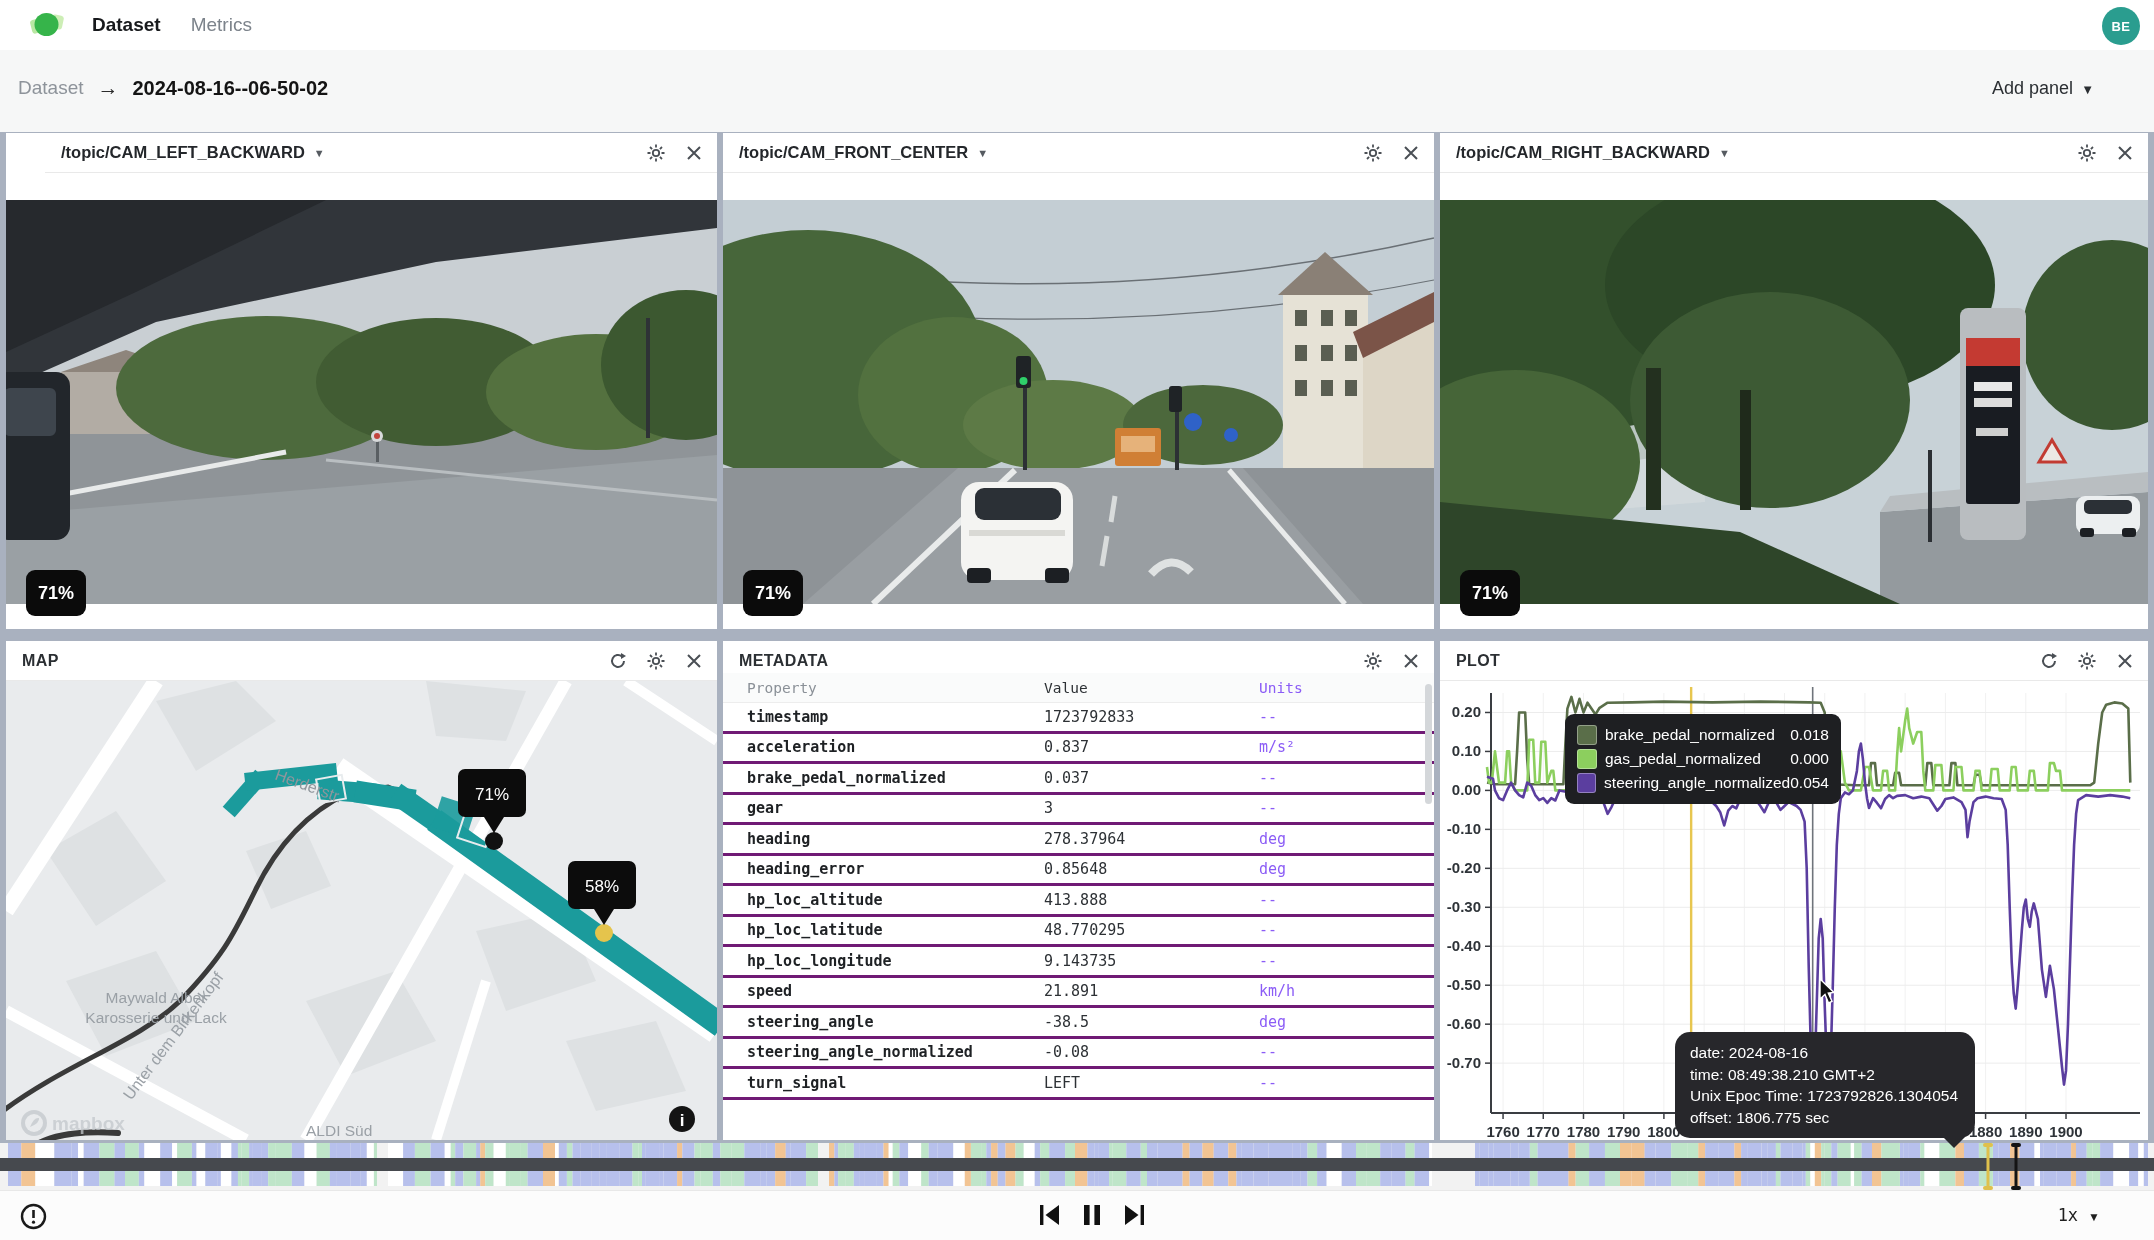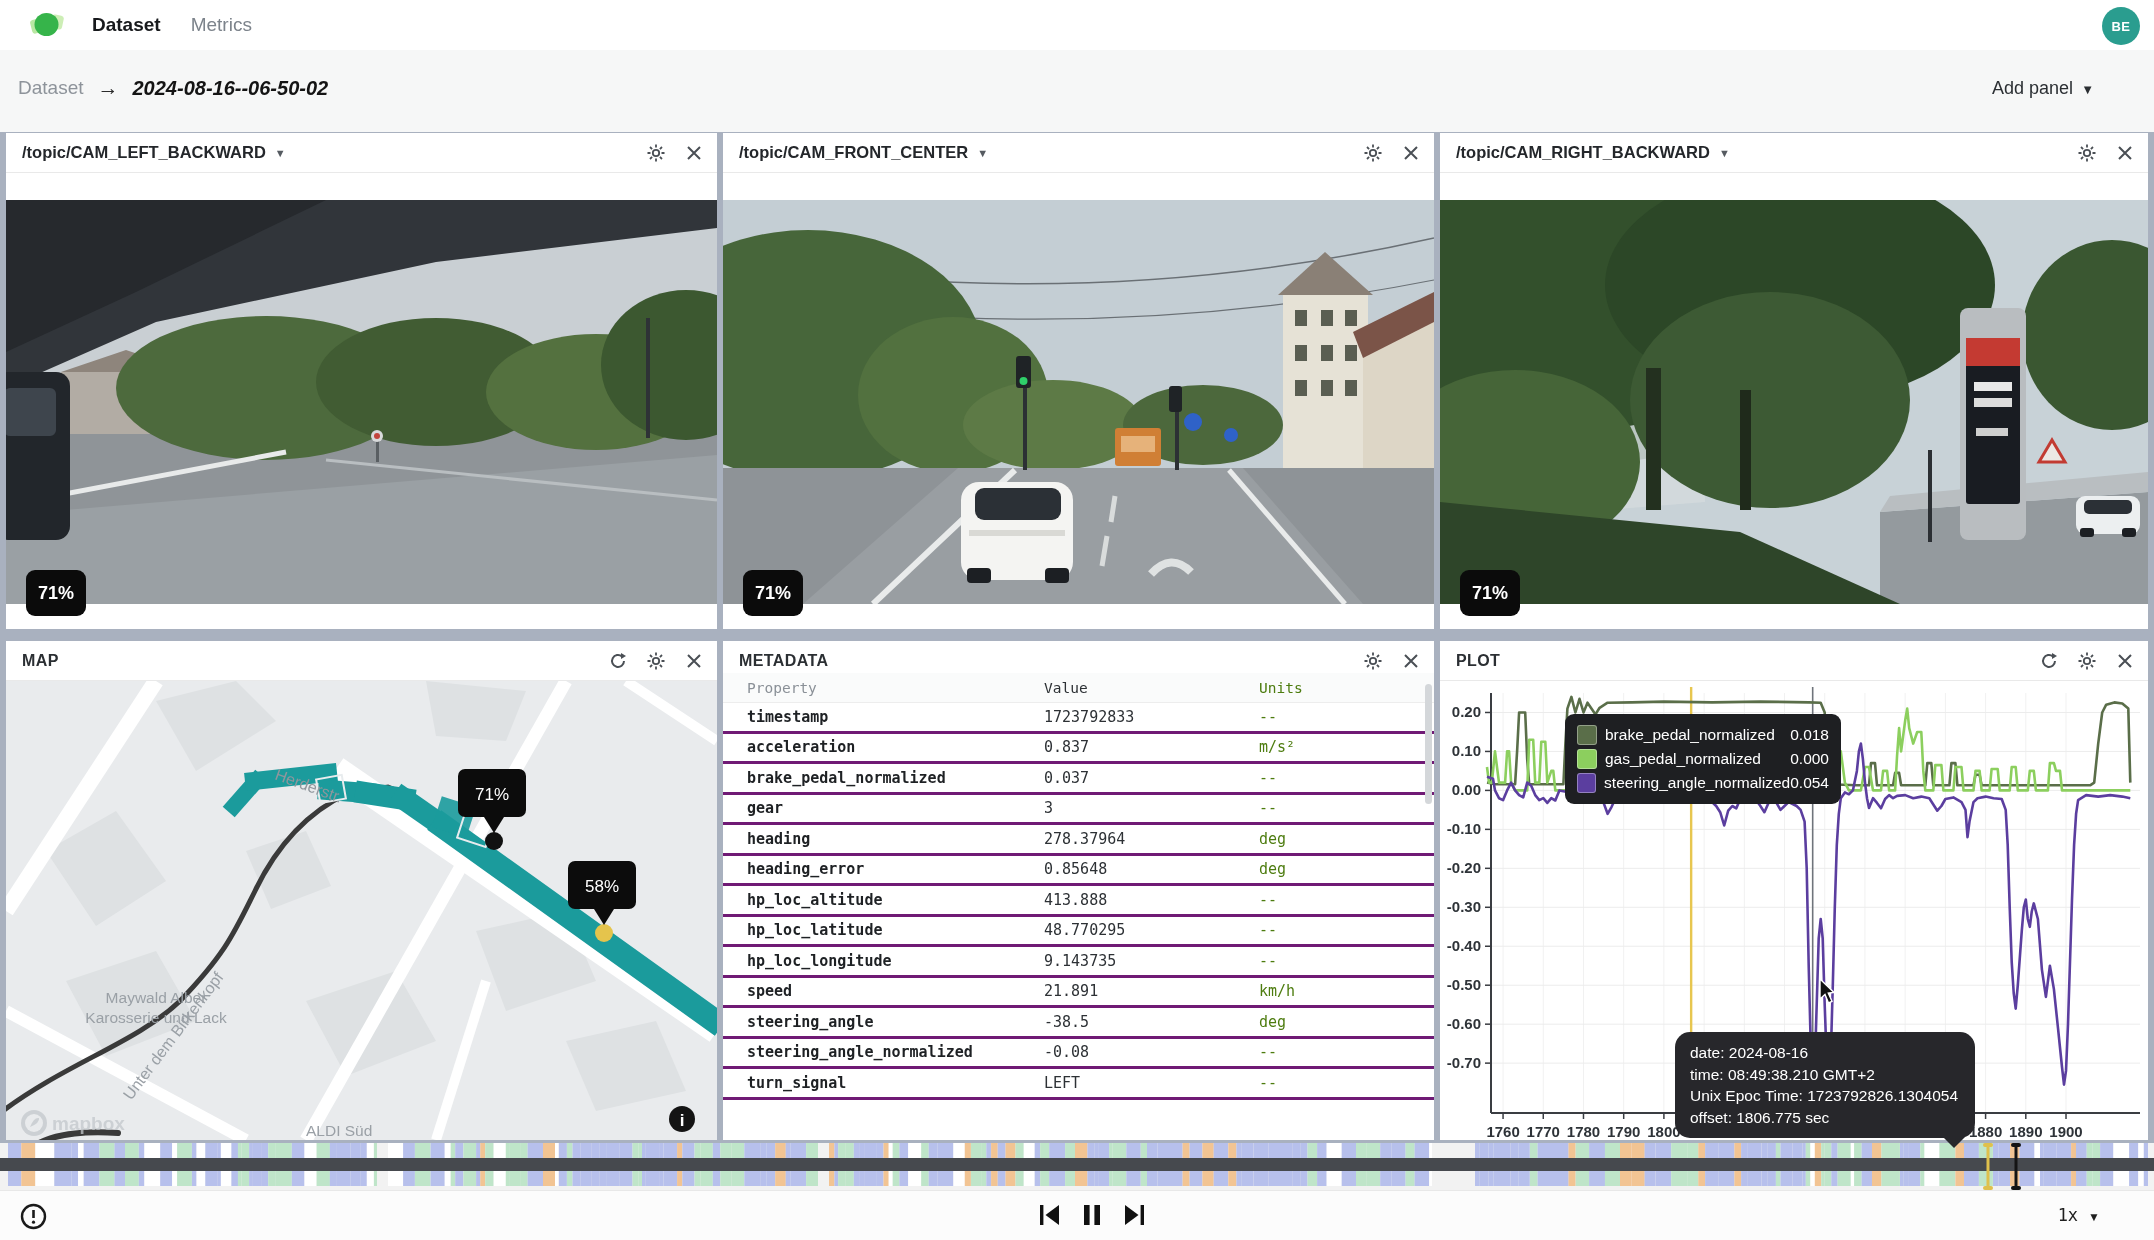--- a/index.html
+++ b/index.html
@@ -12,21 +12,21 @@
   .tabs { display:flex; gap:30px; margin-left:28px; font-size:19px; }
   .tab-active { font-weight:bold; color:#17191c; }
   .tab-idle { color:#7c838b; }
   .avatar { position:absolute; right:14px; top:7px; width:38px; height:38px; border-radius:50%; background:#2a9d8f; color:#fff; font-size:13px; font-weight:bold; display:flex; align-items:center; justify-content:center; letter-spacing:.5px; }
 
   
   .crumbbar { position:absolute; left:0; top:50px; width:2154px; height:82px; background:#f6f7f7; }
   .crumbs { position:absolute; left:18px; top:26px; display:flex; align-items:center; gap:14px; }
   .crumb-root { color:#8d939a; font-size:19px; }
   .crumb-arrow { color:#2b2b2b; font-size:21px; }
-  .crumb-cur { color:#141414; font-size:20px; font-weight:bold;font-style:italic; }
+  .crumb-cur { color:#141414; font-size:20px; font-weight:bold; }
   .addpanel { position:absolute; right:60px; top:28px; font-size:18px; color:#2b2f33; cursor:pointer; }
   .addpanel .caret { font-size:13px; margin-left:8px; color:#2b2f33; }
 
   
   .stage { position:absolute; left:0; top:132px; width:2154px; height:1011px; background:#a9b1bf; }
   .panel { position:absolute; background:#fff; }
   .phead { position:relative; height:40px; background:#fff; border-bottom:1px solid #e9e9e9; display:flex; align-items:center; }
   .ptitle { margin-left:16px; font-size:16px; font-weight:bold; color:#2b2f33; letter-spacing:.4px; }
   .ptopic { margin-left:16px; font-size:16.5px; font-weight:bold; color:#24272b; }
   .caret-sm { font-size:11px; color:#565b61; margin-left:9px; }
@@ -35,21 +35,21 @@
 
   .cam-img { position:absolute; left:0; top:67px; width:100%; height:404px; overflow:hidden; }
   .badge { position:absolute; left:20px; top:437px; width:60px; height:46px; background:#0b0b0b; border-radius:9px; color:#fff; font-size:18px; font-weight:bold; display:flex; align-items:center; justify-content:center; z-index:5; }
 
   
   .mtable { position:absolute; left:0; top:32px; width:100%; height:458px; font-family:"DejaVu Sans Mono",monospace; }
   .mhead { display:flex; height:30px; align-items:center; color:#8a9097; font-size:14.5px; background:#fafbfb; border-bottom:1px solid #ededed; }
   .mrow { display:flex; height:30.5px; align-items:center; border-bottom:3px solid #701a75; font-size:15px; }
   .c1 { width:321px; padding-left:24px; font-weight:bold; color:#1e2124; }
   .c2 { width:215px; color:#2d3135; }
-  .c3 { width:140px; color:#4d7c0f; }
+  .c3 { width:140px; color:#8b5cf6; }
   .mhead .c1 { font-weight:normal; color:#8a9097; }
   .mscroll { position:absolute; right:2px; top:43px; width:7px; height:120px; background:#d4d7da; border-radius:4px; }
 
   
   .legendbox { position:absolute; left:125px; top:73px; width:276px; background:#1e1f22; border-radius:9px; padding:9px 12px; z-index:6; }
   .lrow { display:flex; align-items:center; height:24px; color:#fff; font-size:15.5px; }
   .lswatch { width:20px; height:20px; border-radius:3px; margin-right:8px; border:1px solid rgba(255,255,255,.35); }
   .lname { flex:1; }
   .lval { text-align:right; }
   .ttbox { position:absolute; left:235px; top:391px; width:300px; background:#27272b; border-radius:15px; padding:10px 15px; z-index:7; color:#fff; font-size:15.5px; line-height:21.5px; }
@@ -92,21 +92,21 @@
       <span class="crumb-arrow">→</span>
       <span class="crumb-cur">2024-08-16--06-50-02</span>
     </div>
     <div class="addpanel">
       <span>Add panel</span><span class="caret">▼</span>
     </div>
   </div>
 
   <div class="stage">
 
-    <div class="panel" style="left:6px;top:1px;width:711px;height:496px;">
+    <div class="panel" style="left:6px;top:1px;width:711px;height:496px;padding-left:39px;">
       <div class="phead">
         <span class="ptopic">/topic/CAM_LEFT_BACKWARD</span>
         <span class="caret-sm">▼</span>
         <div class="picons">
           <span class="iconbtn">
               <svg width="20" height="20" viewBox="0 0 20 20">
                 <g stroke="#4a4f55" stroke-width="1.8" fill="none">
                   <circle cx="10" cy="10" r="3.2"></circle>
                   <path d="M10 1.5v3M10 15.5v3M1.5 10h3M15.5 10h3M4 4l2.1 2.1M13.9 13.9L16 16M16 4l-2.1 2.1M6.1 13.9L4 16"></path>
                 </g>

